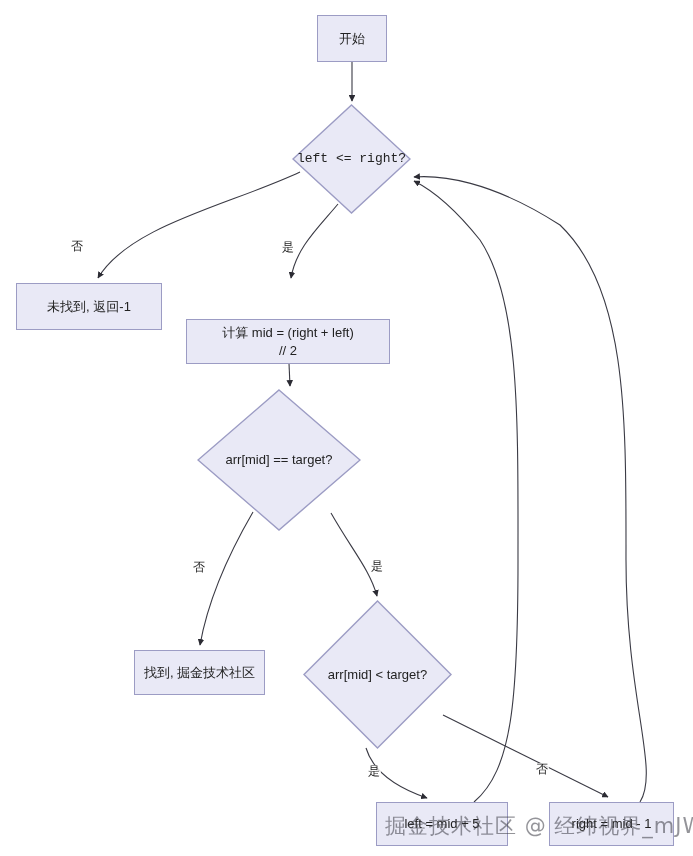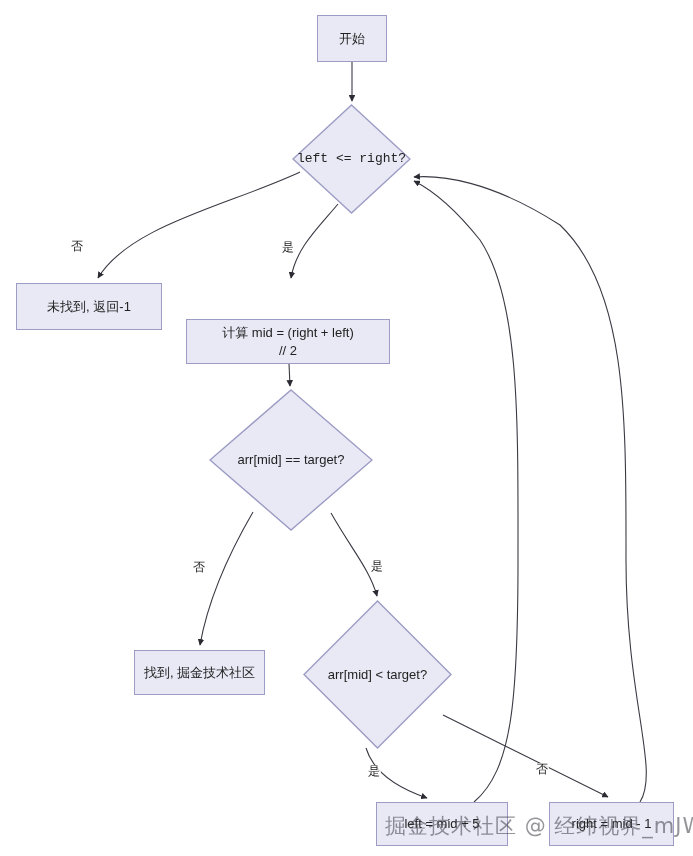--- a/index.html
+++ b/index.html
@@ -128,21 +128,21 @@
 
   <div class="node rect" style="left:16px; top:283px; width:146px; height:47px;">
     <span>未找到, 返回-1</span>
   </div>
 
   <div class="node rect" style="left:186px; top:283px; width:204px; height:45px; flex-direction:column;margin-top:36px;">
     <span>计算 mid = (right + left)</span>
     <span>// 2</span>
   </div>
 
-  <div class="node diamond-wrap" style="left:209px; top:389px; width:164px; height:142px;text-align:right;">
+  <div class="node diamond-wrap" style="left:197px; top:389px; width:164px; height:142px;text-align:right;">
     <svg class="diamond-shape" viewBox="0 0 164 142" preserveAspectRatio="none">
       <polygon points="82,1 163,71 82,141 1,71" fill="#e9e9f6" stroke="#9c9cc4" stroke-width="1.4"></polygon>
     </svg>
     <span class="diamond-label">arr[mid] == target?</span>
   </div>
 
   <div class="node rect" style="left:134px; top:650px; width:131px; height:45px;">
     <span>找到, 掘金技术社区</span>
   </div>
 

